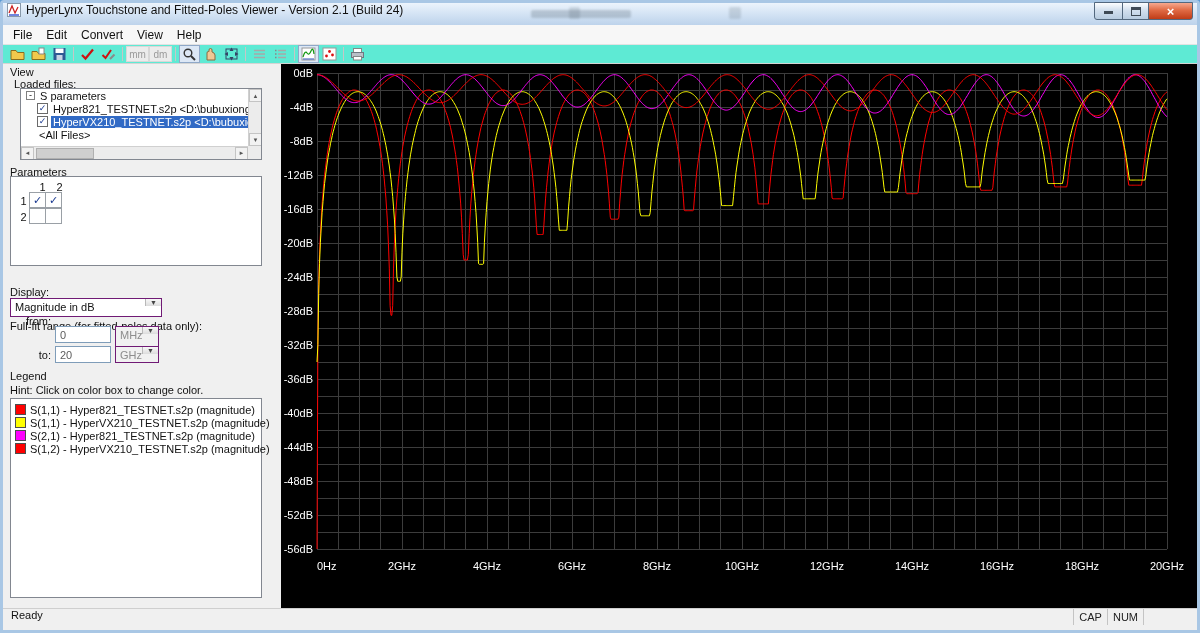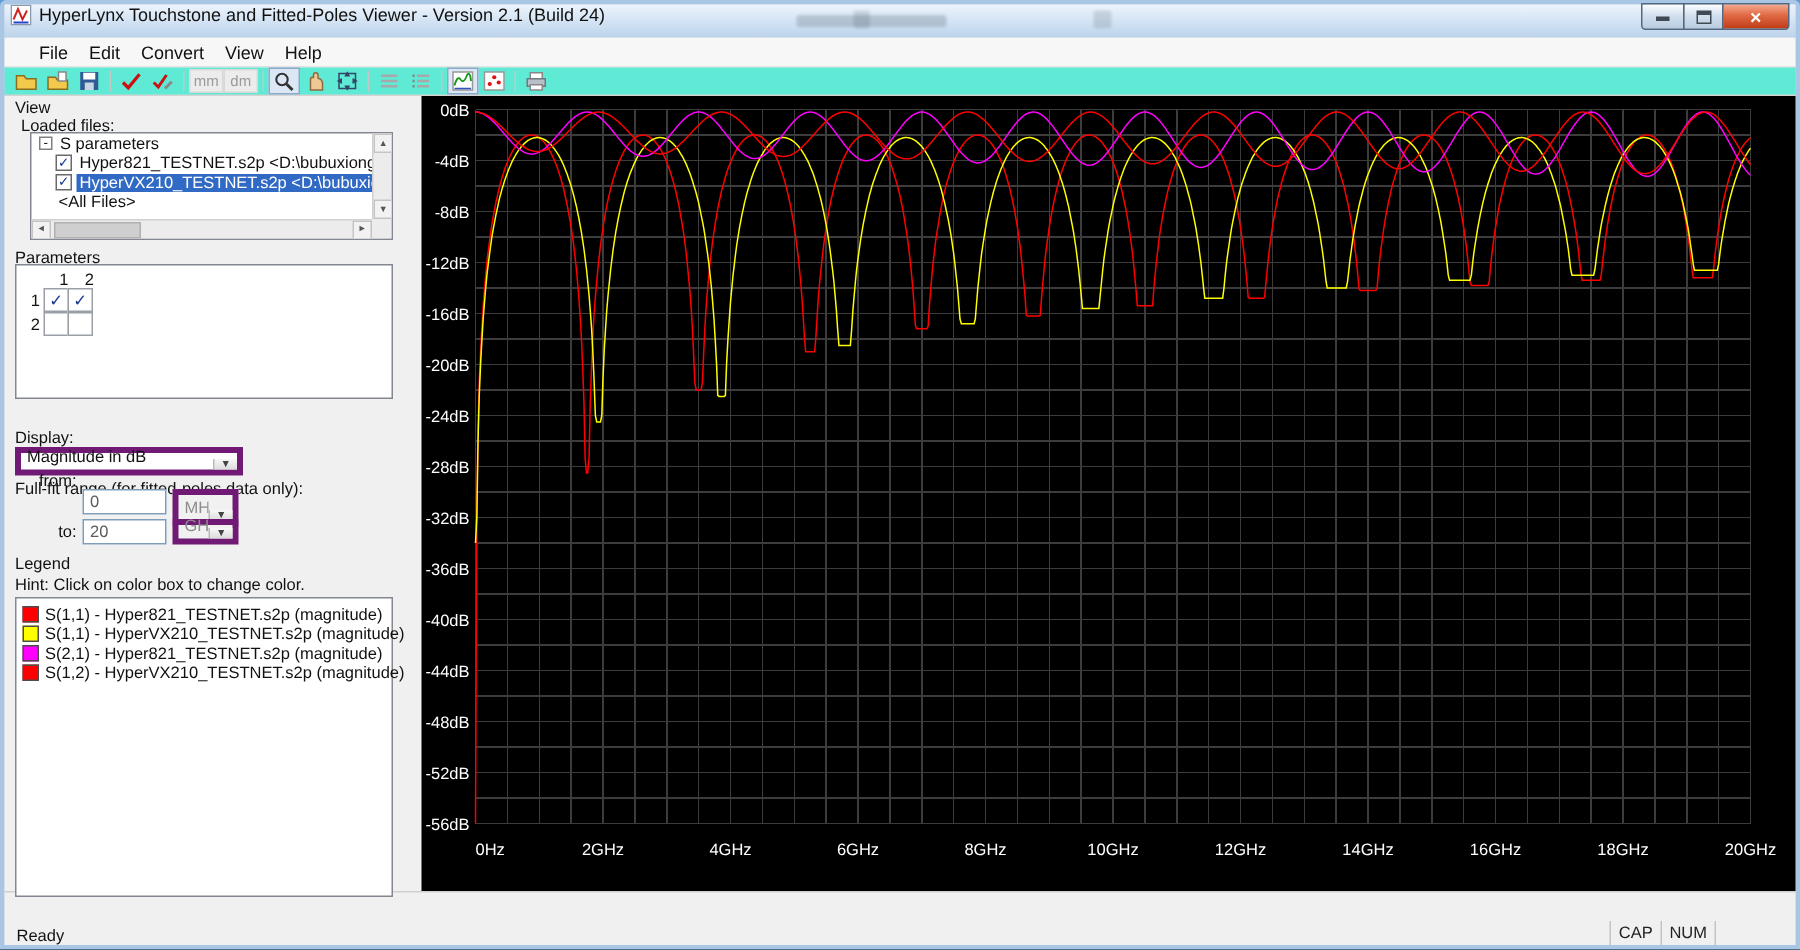--- a/index.html
+++ b/index.html
@@ -16,21 +16,21 @@
   .winbtns{position:absolute;right:4px;top:-1px;display:flex}
   .wbtn{height:18px;border:1px solid #53687e;margin-left:-1px;display:flex;align-items:center;justify-content:center;
         background:linear-gradient(#fdfeff,#d3e0ee 45%,#b8cce0)}
   .wbtn.min{width:29px;border-radius:0 0 0 3px}
   .wbtn.max{width:27px}
   .wbtn.close{width:45px;border-radius:0 0 3px 0;color:#fff;font-weight:bold;font-size:13px;
         background:linear-gradient(#f6a98f,#e06a44 45%,#c03c17)}
   .glyph-min{width:9px;height:5px;border-bottom:3px solid #3f4a55}
   .glyph-max{width:10px;height:9px;border:1px solid #3f4a55;border-top-width:3px;background:transparent}
   
-  .menubar{height:20px;flex:none;background:#f7f7f7;display:flex;align-items:center;padding-left:16px;border-bottom:1px solid #e2e2e2}
+  .menubar{height:20px;flex:none;background:#f7f7f7;display:flex;align-items:center;padding-left:3px;border-bottom:1px solid #e2e2e2}
   .menu-item{padding:3px 7px;font-size:12px}
   
   .toolbar{height:19px;flex:none;background:#5eead4;border-bottom:1px solid #d4d4d4;display:flex;align-items:center;padding:0 4px}
   .tbtn{width:21px;height:18px;display:flex;align-items:center;justify-content:center;border:1px solid transparent}
   .tbtn.active{border:1px solid #8fa8c8;background:#dce7f5}
   .tbtn.textbtn{width:23px;font-size:10px;color:#9a9a9a;border:1px solid #d8d8d8;background:#ececec;height:16px}
   .tsep{width:1px;height:14px;background:#c6c6c6;margin:0 3px;flex:none}
   
   .main{flex:1;display:flex;min-height:0}
   .sidebar{width:278px;flex:none;position:relative;background:#f0f0f0}
@@ -55,34 +55,34 @@
           display:flex;align-items:center;justify-content:center}
   .sthumb{width:58px;height:11px;background:#cfcfcf;border:1px solid #b0b0b0;margin-left:2px}
   .scorner{position:absolute;right:0;bottom:0;width:13px;height:13px;background:#ececec}
   .params{left:7px;top:112px;width:252px;height:90px}
   .matrix{position:absolute;left:6px;top:3px}
   .mrow{display:flex}
   .mcorner,.mhead{width:17px;height:13px;display:flex;align-items:center;justify-content:center}
   .mrowlabel{width:13px;height:16px;display:flex;align-items:center;justify-content:center}
   .mcell{width:17px;height:16px;border:1px solid #9aa0a6;margin:-1px 0 0 -1px;background:#fff;
          display:flex;align-items:center;justify-content:center;color:#17378f}
-  .combo{position:absolute;display:flex;border:4px solid #701a75;background:#fff;height:19px;align-items:flex-end}
+  .combo{position:absolute;display:flex;border:1px solid #701a75;background:#fff;height:19px;align-items:flex-start}
   .combo .val{flex:1;padding:2px 4px;white-space:nowrap;overflow:hidden}
   .combo .drop{width:16px;background:linear-gradient(#f8f8f8,#dcdcdc);border-left:1px solid #b8b8b8;
                display:flex;align-items:center;justify-content:center;font-size:7px;color:#444}
   .combo.disabled{background:#f1f1f1}
   .combo.disabled .val{color:#8d8d8d}
   .tinput{position:absolute;border:1px solid #7f9db9;background:#fff;height:17px;font-family:"Liberation Sans",sans-serif;
           font-size:11px;color:#5c5c5c;padding:0 4px;width:56px}
   .rlabel{position:absolute;width:44px;text-align:right}
   .legendbox{left:7px;top:334px;width:252px;height:200px}
   .litem{display:flex;align-items:center;height:13px;padding-left:4px;white-space:nowrap}
   .lswatch{width:11px;height:11px;border:1px solid #4d4d4d;margin-right:4px;flex:none}
   
-  .statusbar{height:36px;flex:none;background:#f0f0f0;border-top:1px solid #cfcfcf;display:flex;align-items:flex-end}
+  .statusbar{height:22px;flex:none;background:#f0f0f0;border-top:1px solid #cfcfcf;display:flex;align-items:flex-start}
   .sb-ready{flex:1;padding-left:8px}
   .sb-pane{height:16px;display:flex;align-items:center;justify-content:center;border-left:1px solid #c4c4c4;color:#222}
   .sb-pane.cap{width:34px}.sb-pane.num{width:36px}.sb-pane.tail{width:54px}
 </style>
 </head>
 <body>
 
 <div class="screen">
   <div class="window">
 

